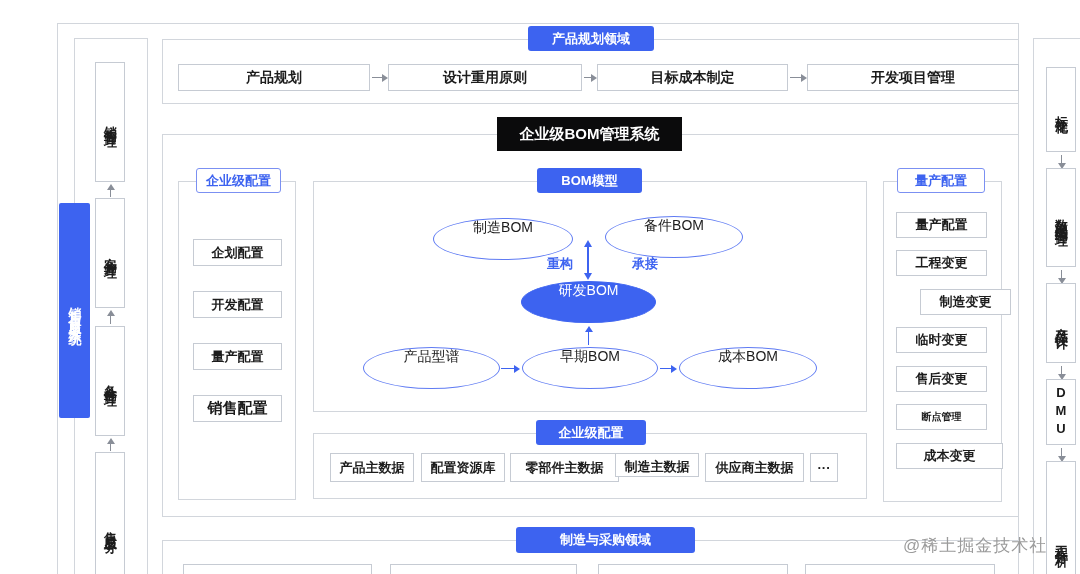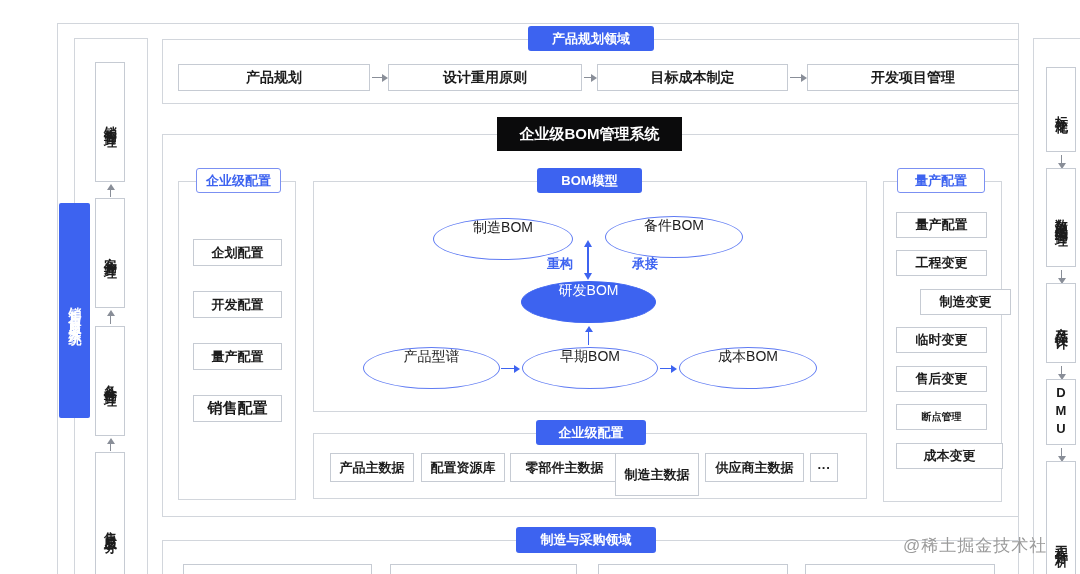--- a/index.html
+++ b/index.html
@@ -173,21 +173,21 @@
   </div>
   <div class="bx" style="left:330px; top:453px; width:84px; height:29px; font-size:13px;">
     <span>产品主数据</span>
   </div>
   <div class="bx" style="left:421px; top:453px; width:84px; height:29px; font-size:13px;">
     <span>配置资源库</span>
   </div>
   <div class="bx" style="left:510px; top:453px; width:109px; height:29px; font-size:13px;">
     <span>零部件主数据</span>
   </div>
-  <div class="bx" style="left:615px; top:453px; width:84px; height:43px; font-size:13px;">
+  <div class="bx" style="left:615px; top:453px; width:84px; height:24px; font-size:13px;align-items:flex-end;">
     <span>制造主数据</span>
   </div>
   <div class="bx" style="left:705px; top:453px; width:99px; height:29px; font-size:13px;">
     <span>供应商主数据</span>
   </div>
   <div class="bx" style="left:810px; top:453px; width:28px; height:29px; font-size:13px;">
     <span>···</span>
   </div>
 
   <div class="frame" style="left:883px; top:181px; width:117px; height:319px;"></div>
@@ -231,21 +231,21 @@
   <div class="arr-down" style="left:1061px; top:366px; height:8px;"></div>
   <div class="bx vbx rz" style="left:1046px; top:379px; width:30px; height:66px;">
     <span>DMU</span>
   </div>
   <div class="arr-down" style="left:1061px; top:448px; height:8px;"></div>
   <div class="bx vbx rz" style="left:1046px; top:461px; width:30px; height:160px;">
     <span>工程分析</span>
   </div>
 
   <div class="frame" style="left:162px; top:540px; width:855px; height:60px;"></div>
-  <div class="badge badge-fill" style="left:516px; top:527px; width:140px; height:26px;">
+  <div class="badge badge-fill" style="left:516px; top:527px; width:179px; height:26px;">
     <span>制造与采购领域</span>
   </div>
   <div class="bx" style="left:183px; top:564px; width:189px; height:30px;"></div>
   <div class="bx" style="left:390px; top:564px; width:187px; height:30px;"></div>
   <div class="bx" style="left:598px; top:564px; width:190px; height:30px;"></div>
   <div class="bx" style="left:805px; top:564px; width:190px; height:30px;"></div>
 
   <div class="watermark" style="left:903px; top:534px;">
     <span>@稀土掘金技术社区</span>
   </div>

